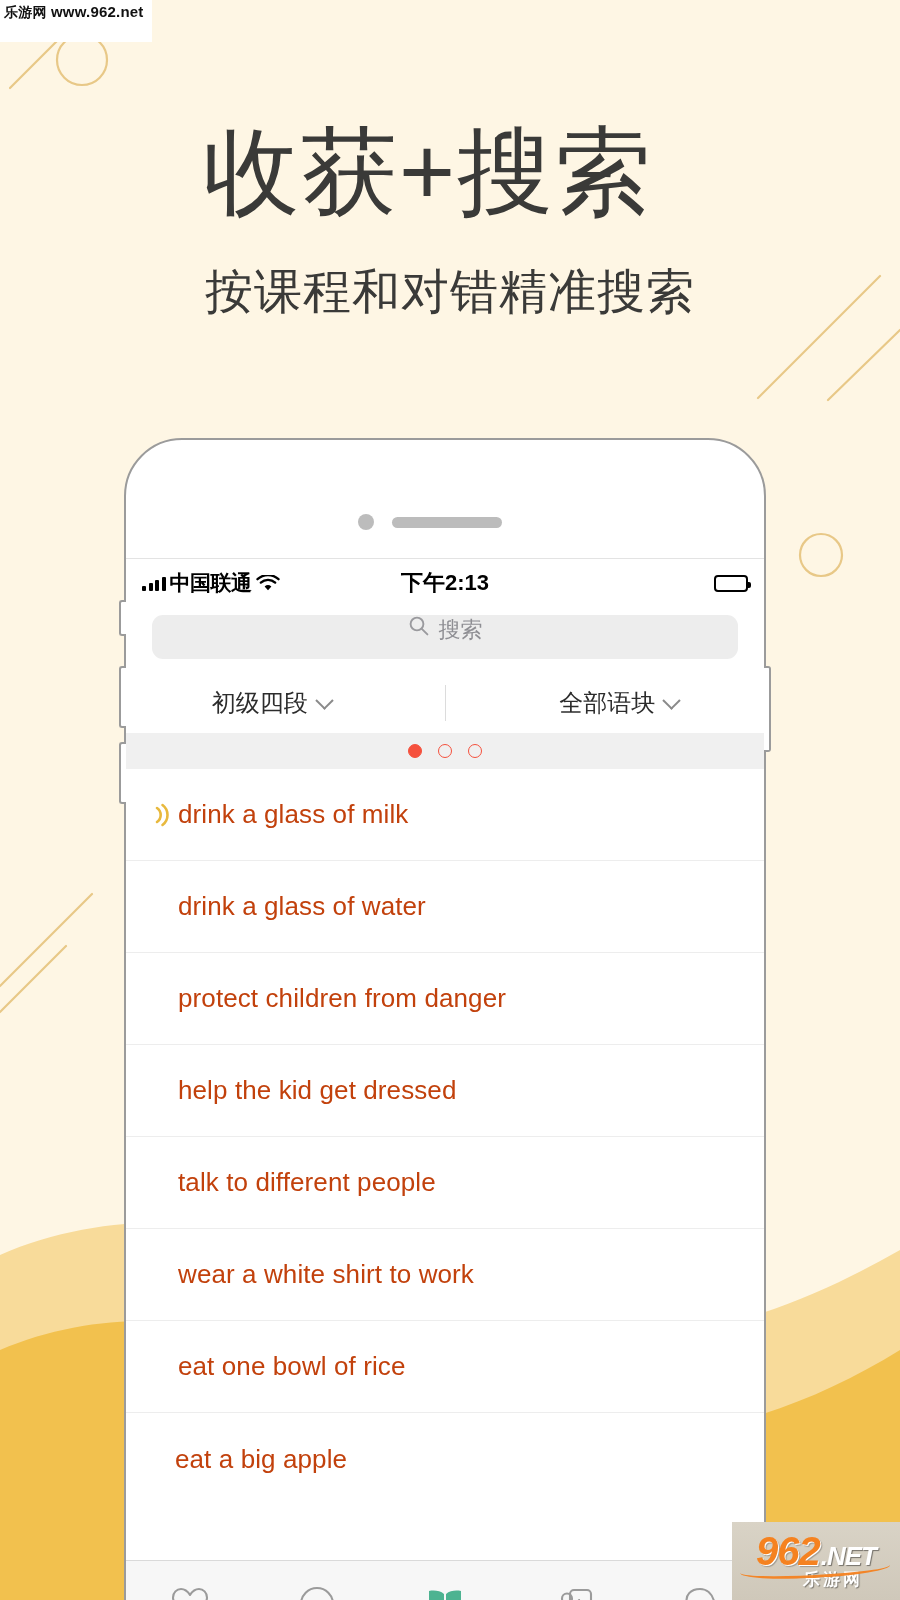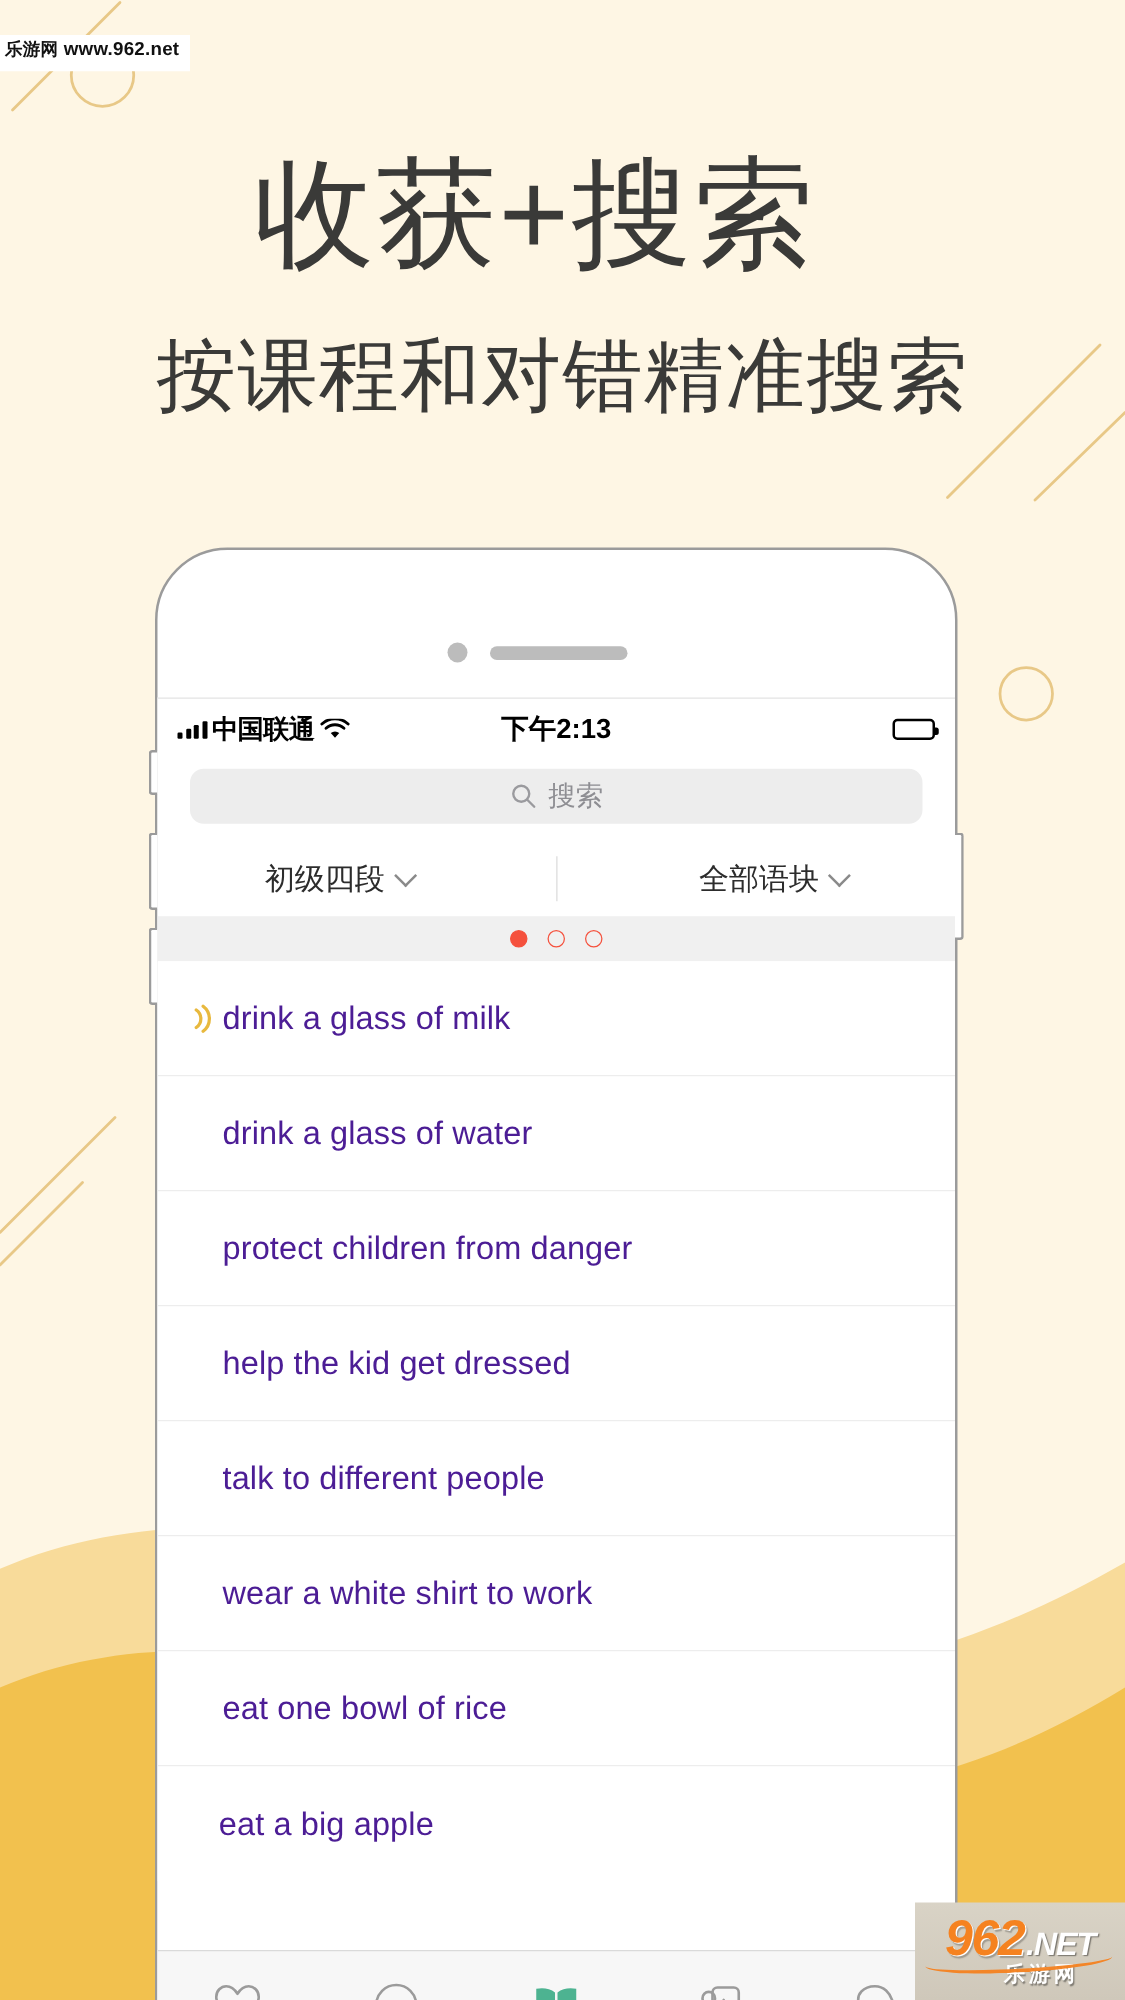--- a/index.html
+++ b/index.html
@@ -10,23 +10,23 @@
   }
   body { position:relative; background:#FEF6E4; }
 
   
   .bg { position:absolute; inset:0; overflow:hidden; }
   .bg svg { position:absolute; inset:0; width:900px; height:1600px; }
 
   
   .wm-top {
     position:absolute; left:0; top:0; z-index:60;
-    background:#fff; padding:3px 8px 8px 4px;
+    background:#fff; padding:3px 8px 20px 4px;
     font-size:15px; color:#111; letter-spacing:0.2px;
-    white-space:nowrap; font-weight:bold;margin-top:28px;
+    white-space:nowrap; font-weight:bold;
   }
   .wm-top .cn { font-size:14px; }
   .wm-top .url { font-weight:bold; font-size:15px; }
 
   .wm-bot {
     position:absolute; right:0; bottom:0; z-index:60;
     width:168px; height:78px;
     background:linear-gradient(180deg,#d9d3c6 0%, #cfc8ba 100%);
     display:flex; flex-direction:column; align-items:center; justify-content:center;
     overflow:hidden;
@@ -60,21 +60,21 @@
   .headline {
     position:absolute; top:124px; left:0; width:856px;
     text-align:center;
     font-size:96px; font-weight:normal; color:#3A3A38;
     letter-spacing:2px; line-height:1.0;
     font-family:"Liberation Sans","DejaVu Sans",sans-serif;
   }
   .subline {
     position:absolute; top:268px; left:0; width:900px;
     text-align:center;
-    font-size:64px; font-weight:normal; color:#3A3A38;
+    font-size:48px; font-weight:normal; color:#3A3A38;
     letter-spacing:1px; line-height:1.0;
   }
 
   
   .phone {
     position:absolute; left:124px; top:438px;
     width:642px; height:1210px;
     background:#ffffff;
     border:2px solid #9b9b9b;
     border-top-left-radius:58px; border-top-right-radius:58px;
@@ -121,21 +121,21 @@
   .battery { width:34px; height:17px; border:2px solid #000; border-radius:4px;
     position:relative; padding:2px; }
   .battery::after { content:""; position:absolute; right:-5px; top:5px;
     width:3px; height:6px; background:#000; border-radius:0 2px 2px 0; }
   .battery .fill { height:100%; width:60%; background:#000; border-radius:1px; }
 
   
   .searchwrap { padding:8px 26px 14px; }
   .searchbar {
     height:44px; background:#EDEDED; border-radius:11px;
-    display:flex; align-items:center; justify-content:center; gap:9px;
+    display:flex; align-items:flex-start; justify-content:center; gap:9px;
   }
   .searchbar .ph { color:#8E8E93; font-size:22px; }
 
   
   .filters { display:flex; height:60px; align-items:center;gap:28px; }
   .filter { flex:1; display:flex; align-items:center; justify-content:center; gap:10px;
     font-size:24px; color:#2c2c2c; }
   .fdiv { width:1px; height:36px; background:#dcdcdc; }
   .chev { display:inline-block; width:13px; height:13px;
     border-right:2px solid #8a8a8a; border-bottom:2px solid #8a8a8a;
@@ -146,21 +146,21 @@
     justify-content:center; gap:16px; }
   .dot { width:14px; height:14px; border-radius:50%;
     border:1.6px solid #F5513D; box-sizing:border-box; }
   .dot.on { background:#F5513D; }
 
   
   .list { background:#fff; }
   .row { height:92px; display:flex; align-items:center;
     border-bottom:1px solid #EDEDED; padding-left:20px; }
   .row .spk { width:32px; flex:0 0 32px; display:flex; align-items:center; justify-content:center; }
-  .row .txt { font-size:26px; color:#4c1d95; letter-spacing:.1px; }
+  .row .txt { font-size:26px; color:#c2410c; letter-spacing:.1px; }
   .row.noicon .txt { margin-left:32px; }
   .row.partial { border-bottom:none;padding-left:17px; }
 
   
   .tabbar {
     position:absolute; left:0; bottom:0; width:638px; height:86px;
     background:#F7F7F7; border-top:1px solid #DADADA;
     display:flex; align-items:center;
   }
   .tab { flex:1; display:flex; align-items:center; justify-content:center; }

